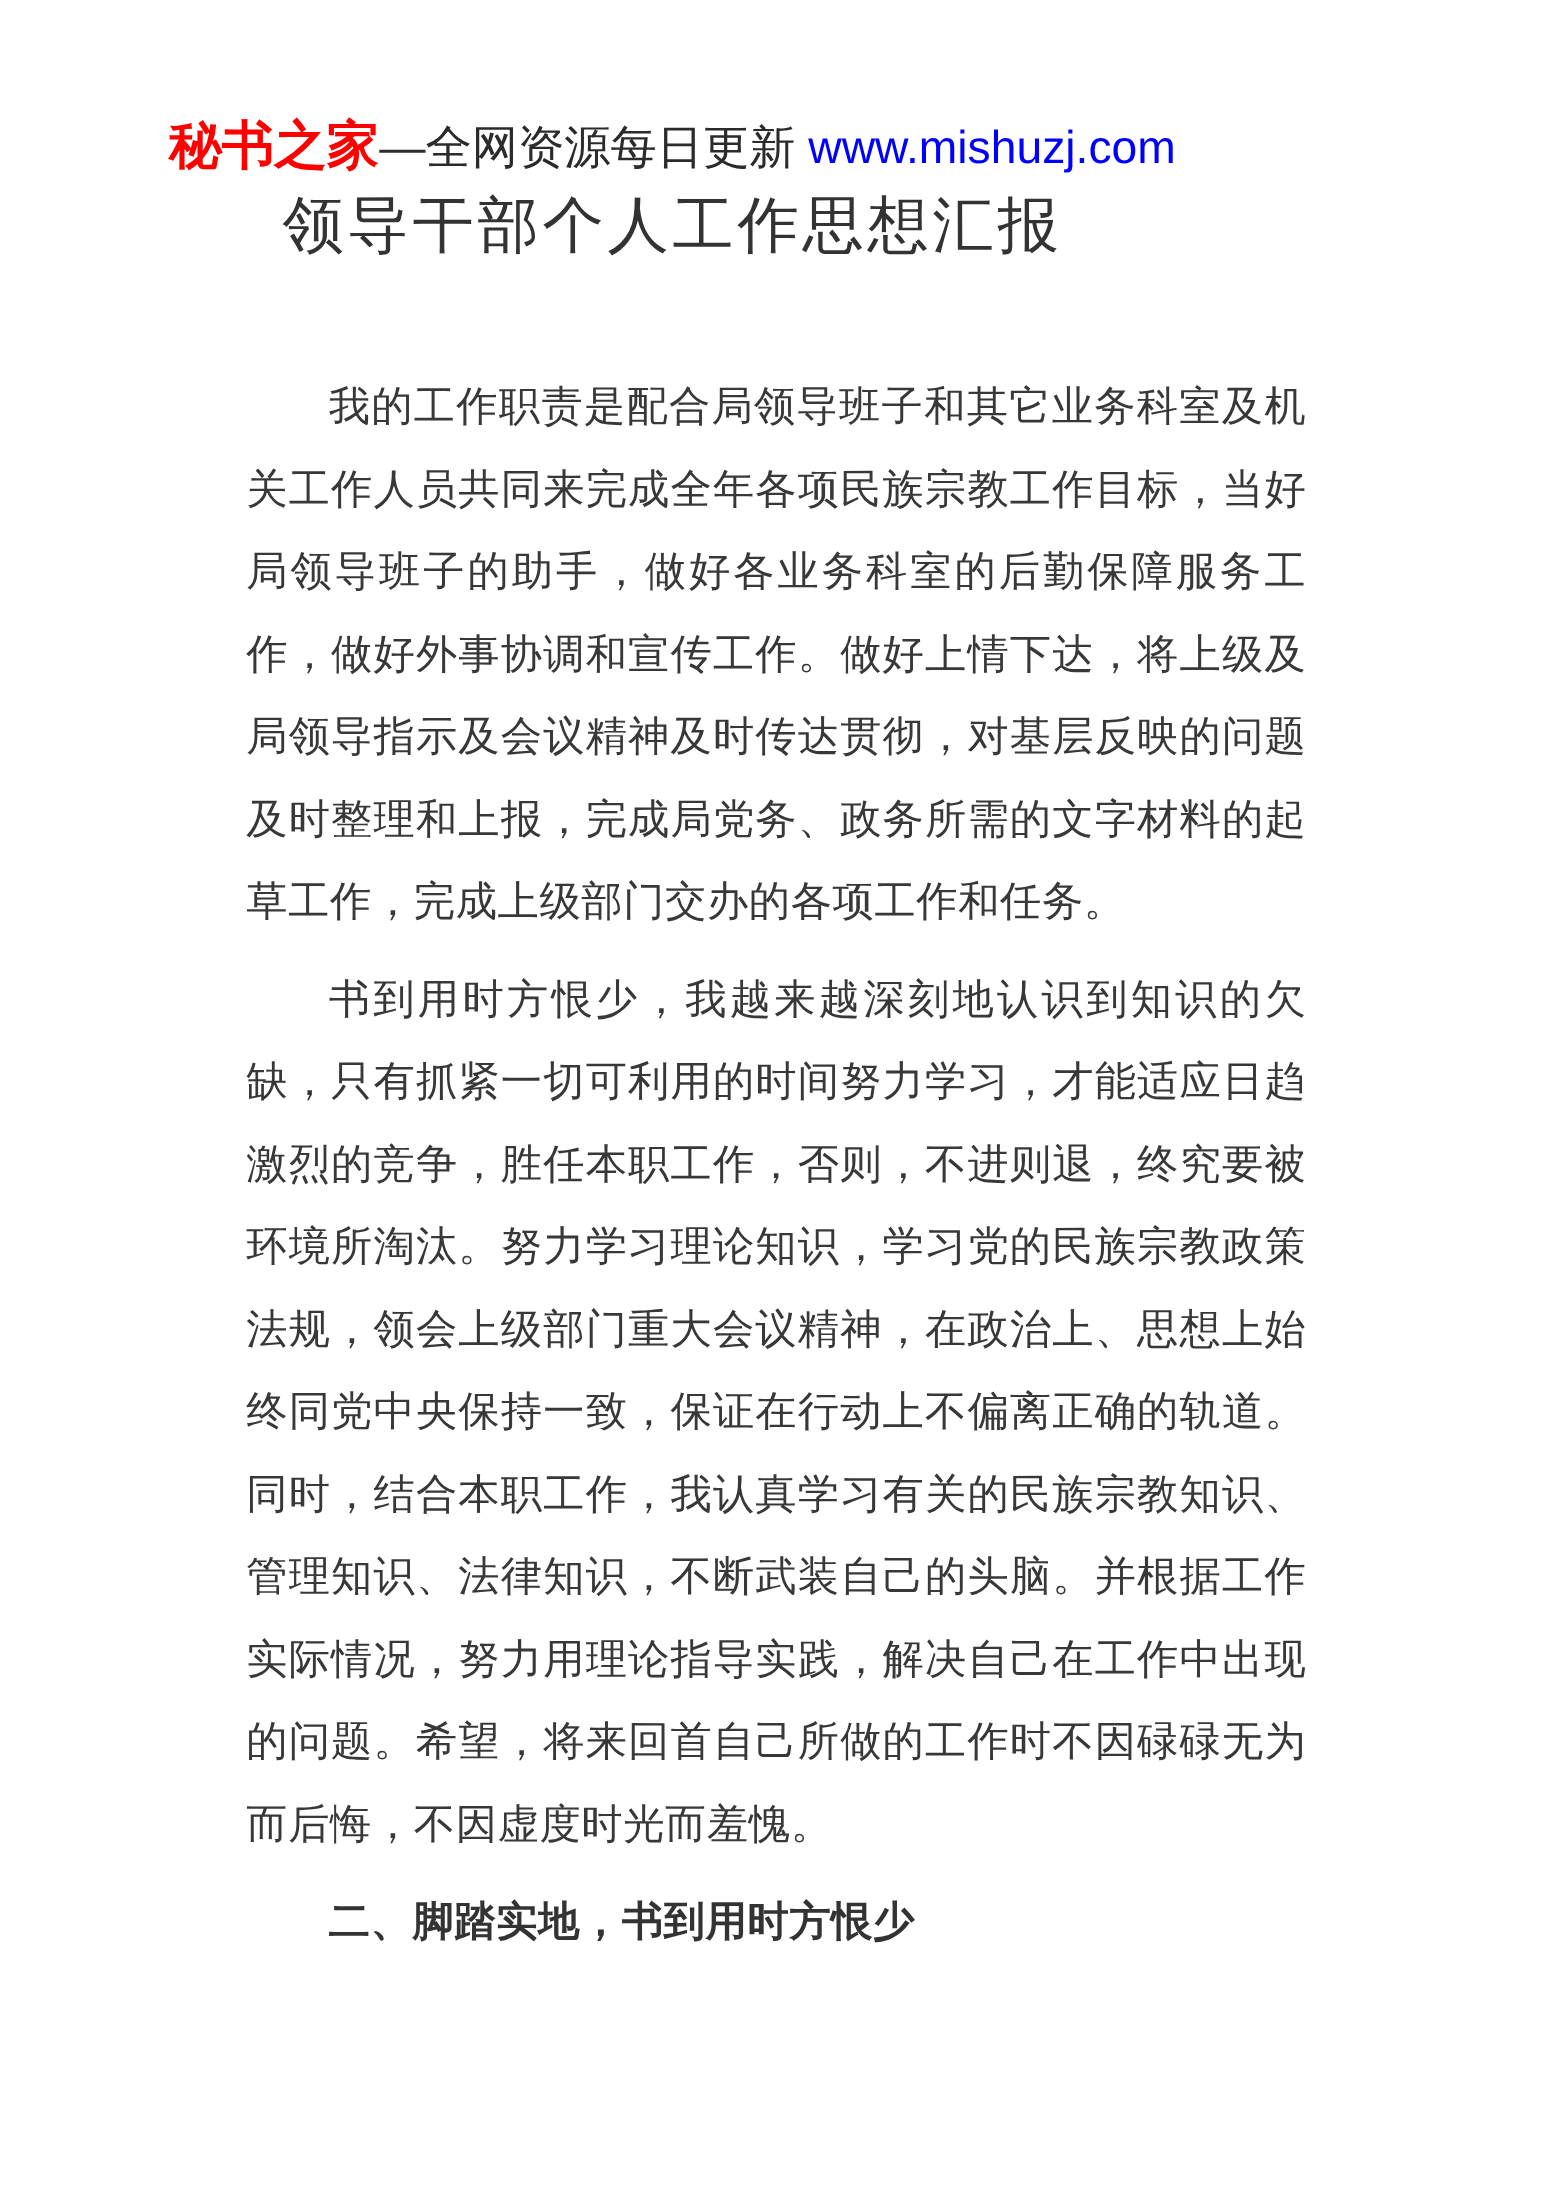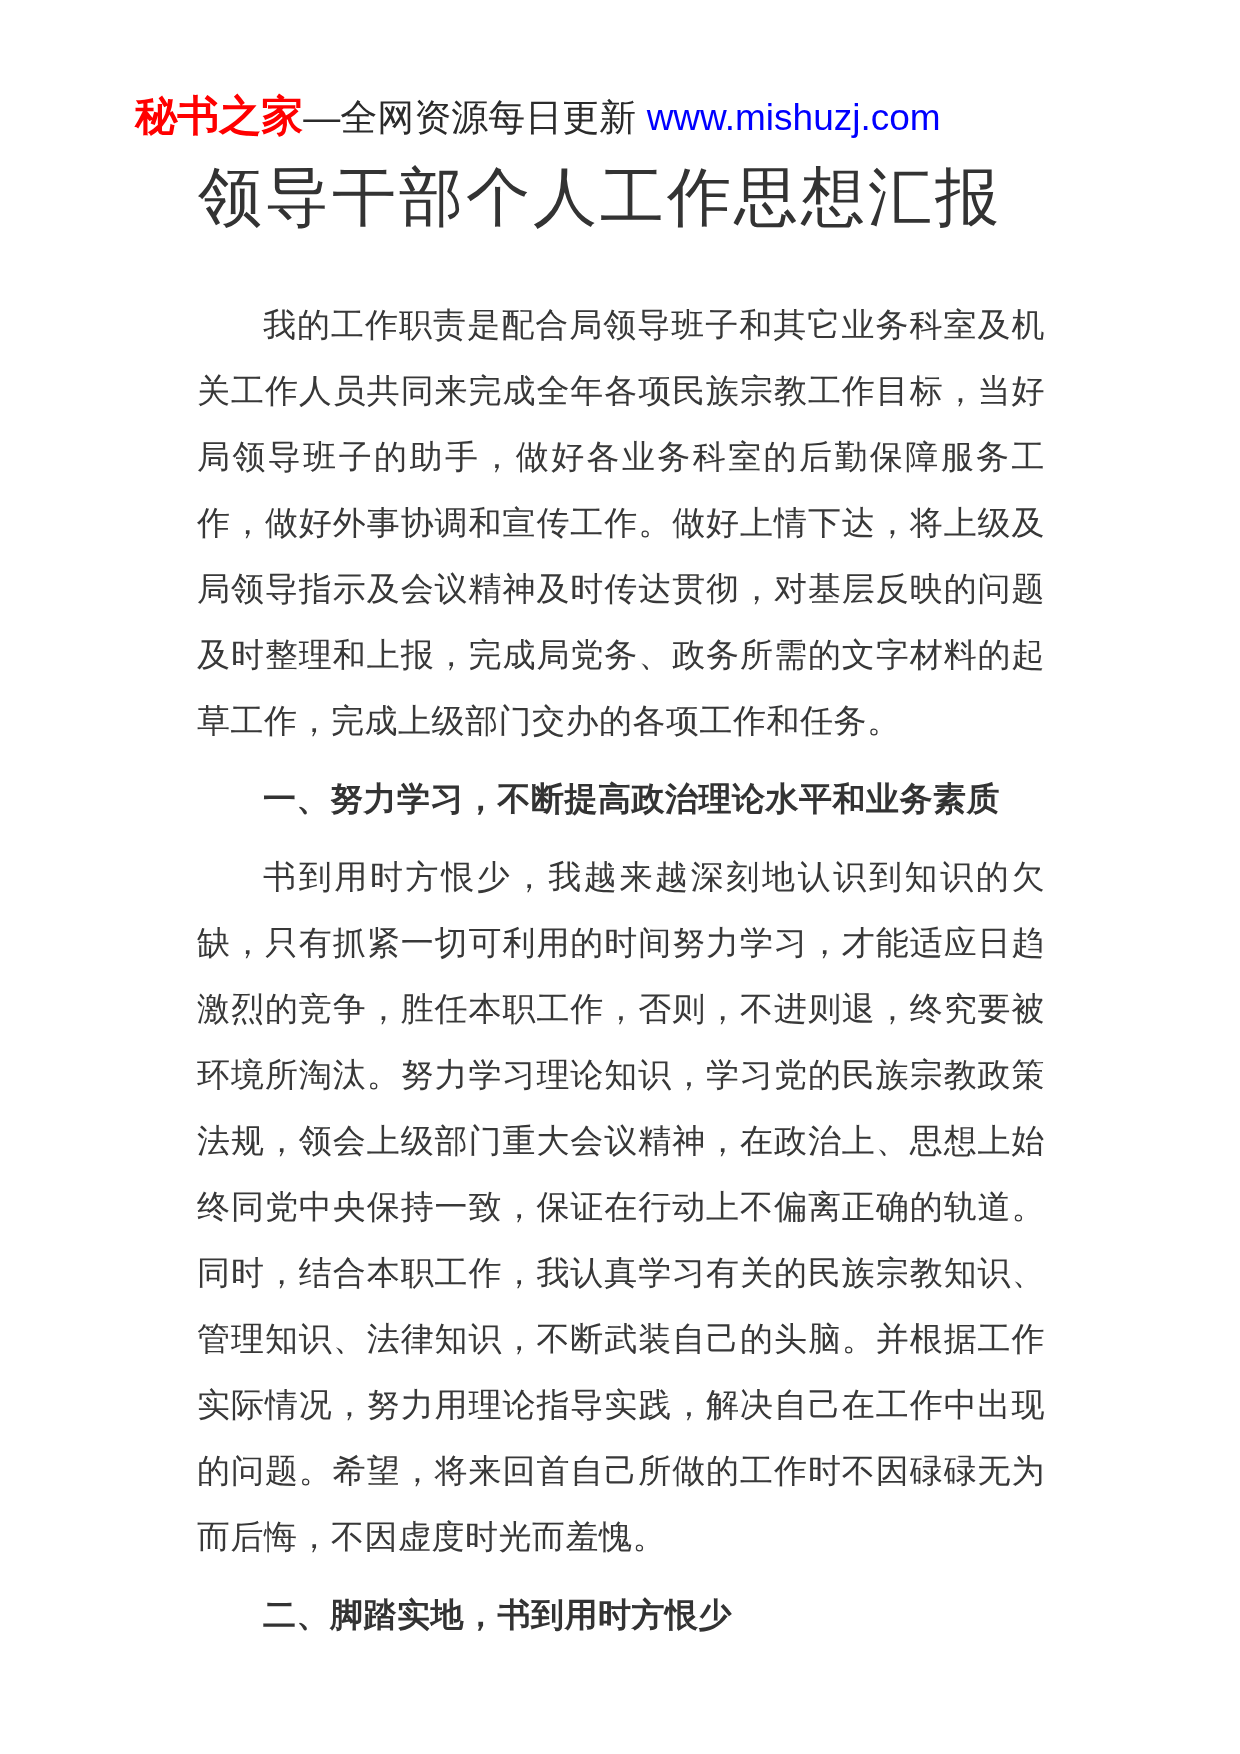--- a/index.html
+++ b/index.html
@@ -36,28 +36,27 @@
   }
   .site-header .url {
     color: #0000ff;
     text-decoration: none;
   }
   .doc-title {
     position: absolute;
     top: 150px;
     left: 0;
     width: 100%;
-    margin: 16px;
+    margin: 0;
     text-align: center;
-    font-size: 64px;
+    font-size: 49px;
     font-weight: 500;
     letter-spacing: 3px;
     color: #333333;
     line-height: 62px;
-    padding-left: 46px;
   }
   .content {
     position: absolute;
     left: 185px;
     top: 280px;
     width: 872px;
     font-size: 33px;
     line-height: 66px;
     letter-spacing: 0.5px;
     text-align: justify;
@@ -82,18 +81,17 @@
 <div class="page">
 
   <div class="site-header">
     <span class="brand">秘书之家</span><span class="tagline">—全网资源每日更新 </span><a class="url" href="#">www.mishuzj.com</a>
   </div>
 
   <h1 class="doc-title">领导干部个人工作思想汇报</h1>
 
   <div class="content">
     <p>我的工作职责是配合局领导班子和其它业务科室及机关工作人员共同来完成全年各项民族宗教工作目标，当好局领导班子的助手，做好各业务科室的后勤保障服务工作，做好外事协调和宣传工作。做好上情下达，将上级及局领导指示及会议精神及时传达贯彻，对基层反映的问题及时整理和上报，完成局党务、政务所需的文字材料的起草工作，完成上级部门交办的各项工作和任务。</p>
-    <h2>一、努力学习，不断提高政治理论水平和业务素质</h2>
     <p>书到用时方恨少，我越来越深刻地认识到知识的欠缺，只有抓紧一切可利用的时间努力学习，才能适应日趋激烈的竞争，胜任本职工作，否则，不进则退，终究要被环境所淘汰。努力学习理论知识，学习党的民族宗教政策法规，领会上级部门重大会议精神，在政治上、思想上始终同党中央保持一致，保证在行动上不偏离正确的轨道。同时，结合本职工作，我认真学习有关的民族宗教知识、管理知识、法律知识，不断武装自己的头脑。并根据工作实际情况，努力用理论指导实践，解决自己在工作中出现的问题。希望，将来回首自己所做的工作时不因碌碌无为而后悔，不因虚度时光而羞愧。</p>
     <h2>二、脚踏实地，书到用时方恨少</h2>
   </div>
 
 </div>
 
 </body></html>

